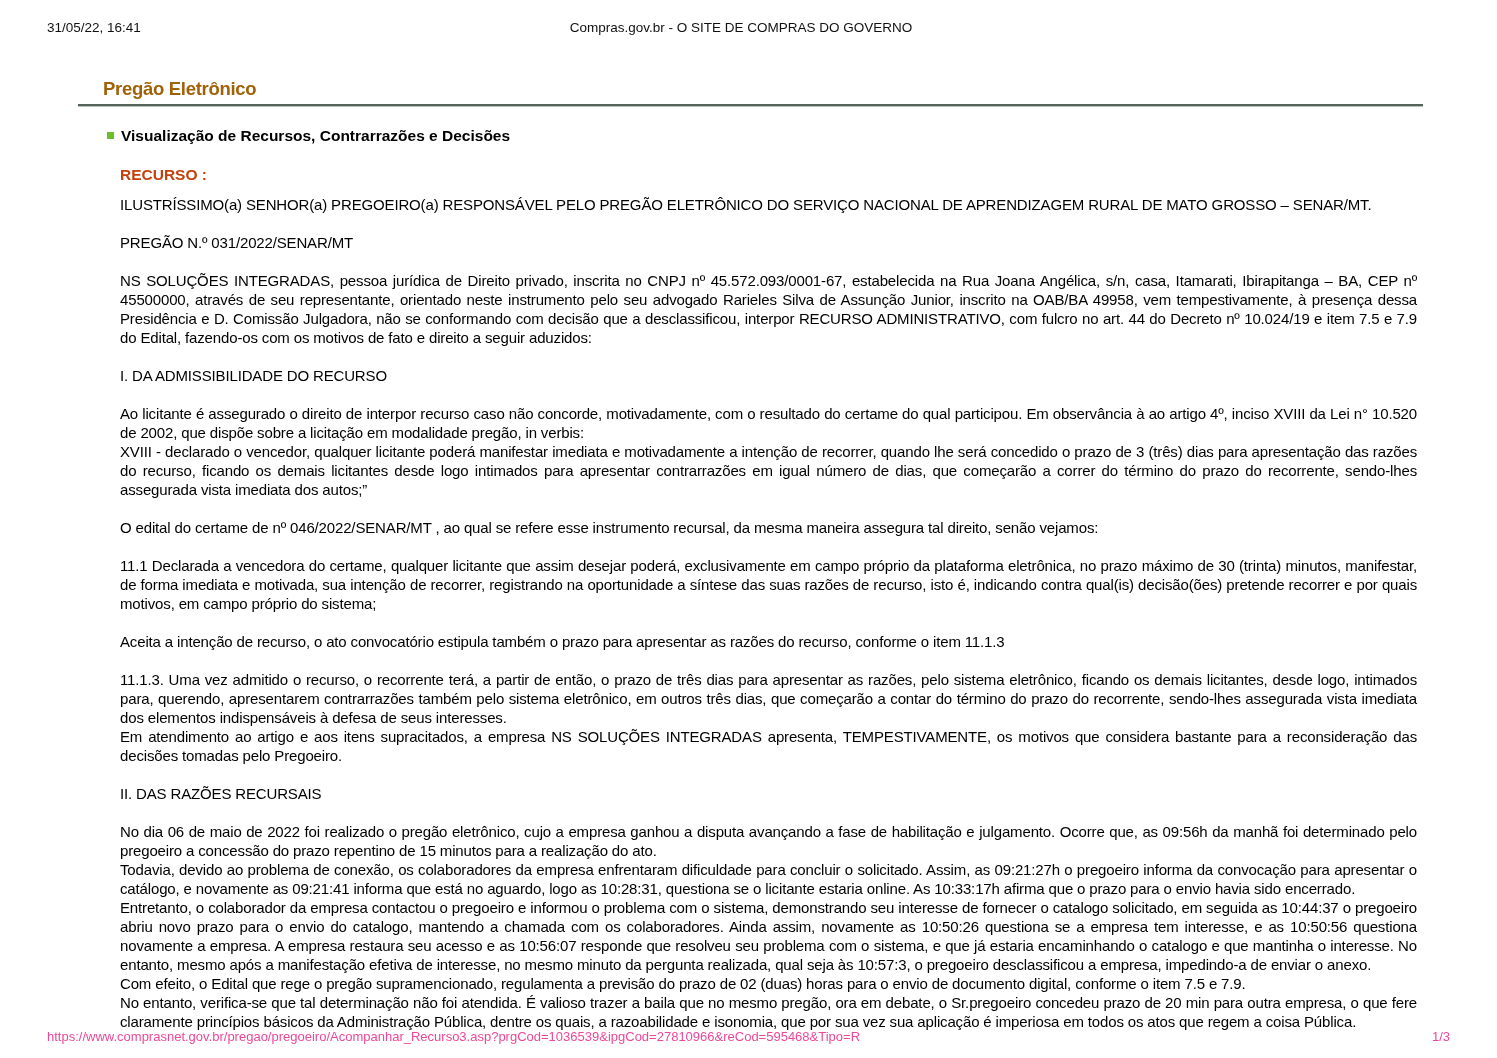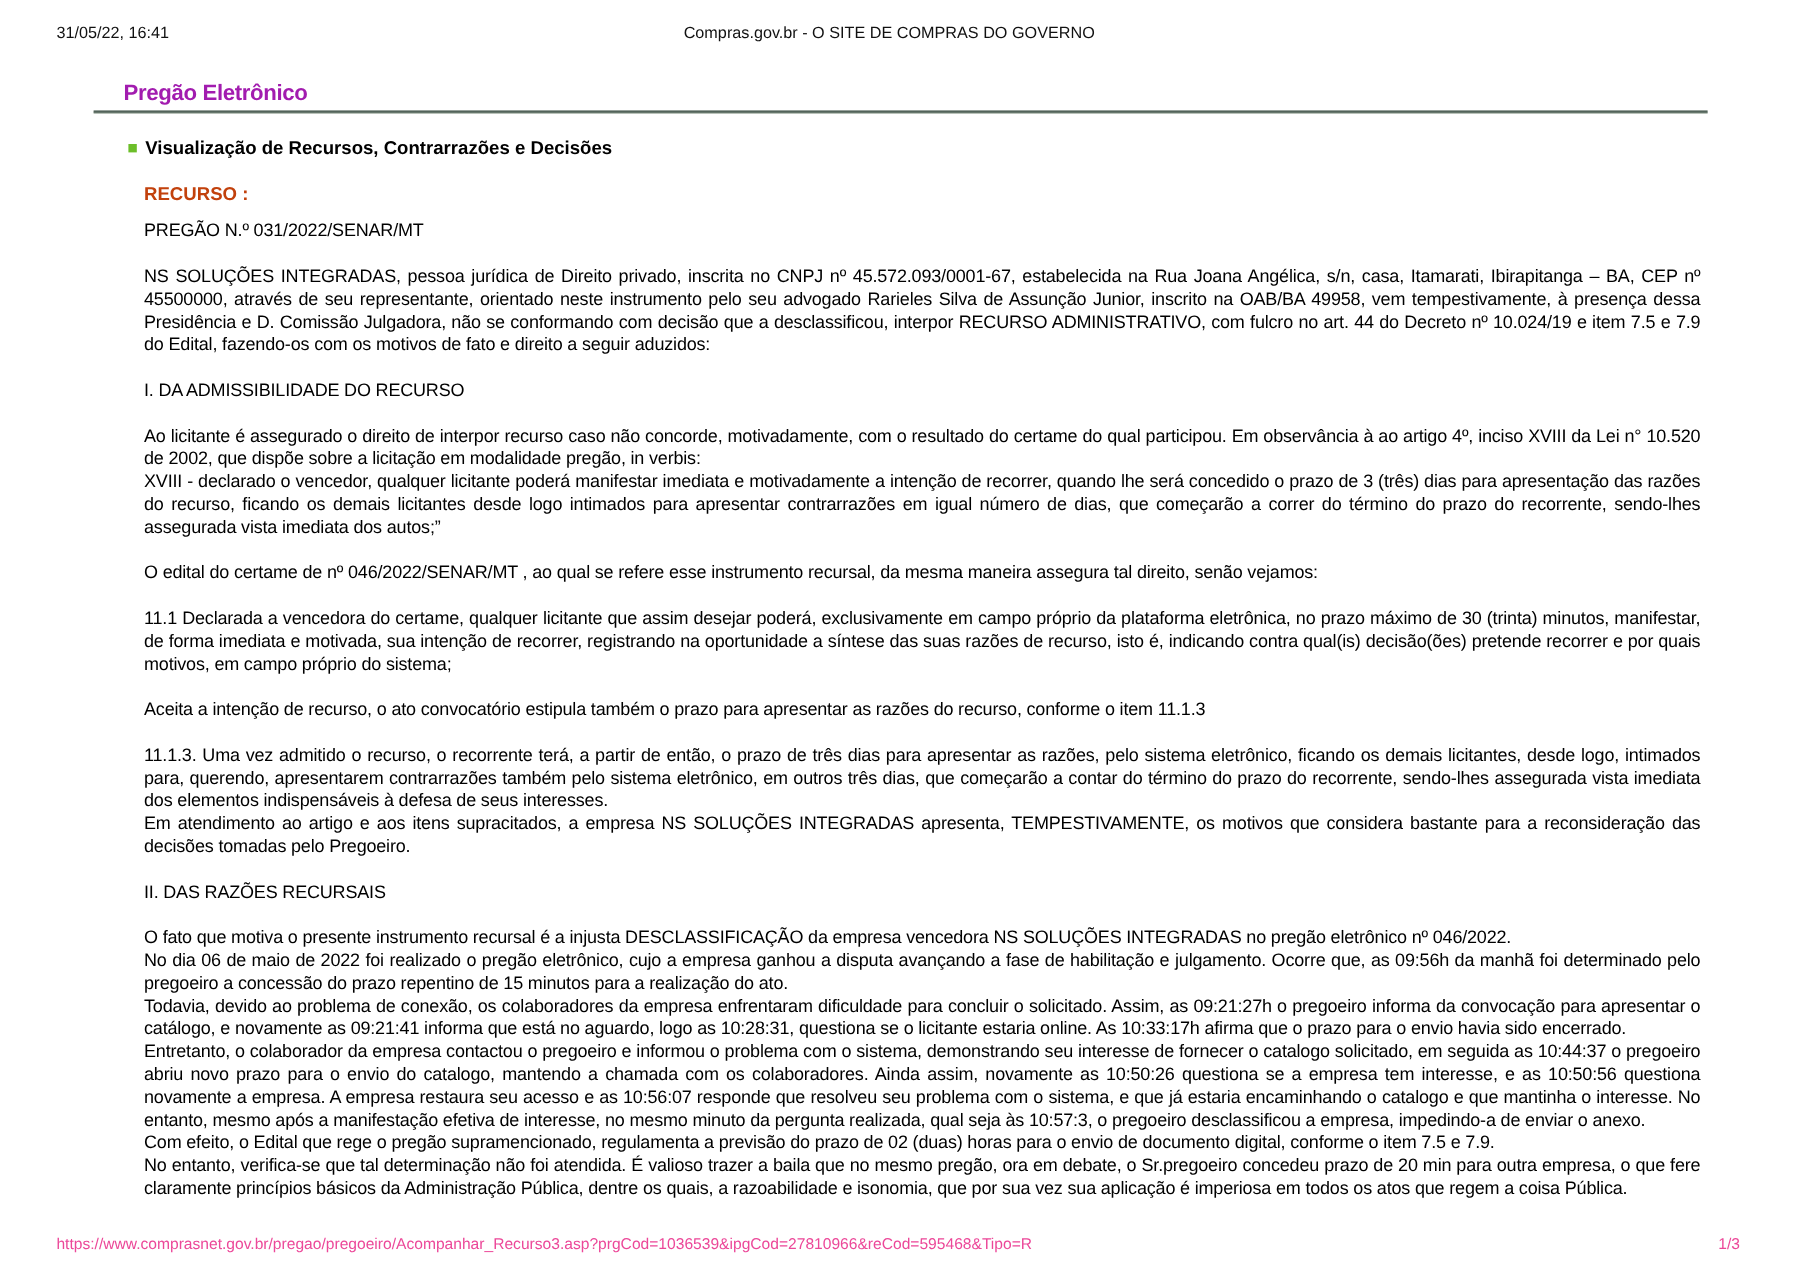--- a/index.html
+++ b/index.html
@@ -43,21 +43,22 @@
     position: absolute;
     top: 66px;
     left: 120px;
     width: 1297px; 
   }
   .doc-title {
     margin-left: -17px;
     font-size: 18.5px;
     font-weight: bold;
     letter-spacing: -0.3px;
-    color: #a21caf;
+    color: #a16207;
+    margin-top: 12px;
   }
   .title-rule {
     margin-left: -42px;
     width: 1345px;
     height: 2px;
     margin-top: 4px;
     background: #53645a;
     box-shadow: 0 1px 0 #b9c2b9;
   }
   .section-head {
@@ -120,32 +121,32 @@
   <h1 class="doc-title">Pregão Eletrônico</h1>
   <div class="title-rule"></div>
 
   <div class="section-head">
     <span class="bullet"></span>
     <span class="section-label">Visualização de Recursos, Contrarrazões e Decisões</span>
   </div>
 
   <div class="recurso">RECURSO :</div>
 
+  <p class="para gap">ILUSTRÍSSIMO(a) SENHOR(a) PREGOEIRO(a) RESPONSÁVEL PELO PREGÃO ELETRÔNICO DO SERVIÇO NACIONAL DE APRENDIZAGEM RURAL DE MATO GROSSO – SENAR/MT.</p>
   <p class="para gap">PREGÃO N.º 031/2022/SENAR/MT</p>
   <p class="para gap">NS SOLUÇÕES INTEGRADAS, pessoa jurídica de Direito privado, inscrita no CNPJ nº 45.572.093/0001-67, estabelecida na Rua Joana Angélica, s/n, casa, Itamarati, Ibirapitanga – BA, CEP nº 45500000, através de seu representante, orientado neste instrumento pelo seu advogado Rarieles Silva de Assunção Junior, inscrito na OAB/BA 49958, vem tempestivamente, à presença dessa Presidência e D. Comissão Julgadora, não se conformando com decisão que a desclassificou, interpor RECURSO ADMINISTRATIVO, com fulcro no art. 44 do Decreto nº 10.024/19 e item 7.5 e 7.9 do Edital, fazendo-os com os motivos de fato e direito a seguir aduzidos:</p>
   <p class="para gap">I. DA ADMISSIBILIDADE DO RECURSO</p>
   <p class="para">Ao licitante é assegurado o direito de interpor recurso caso não concorde, motivadamente, com o resultado do certame do qual participou. Em observância à ao artigo 4º, inciso XVIII da Lei n° 10.520 de 2002, que dispõe sobre a licitação em modalidade pregão, in verbis:</p>
   <p class="para gap">XVIII - declarado o vencedor, qualquer licitante poderá manifestar imediata e motivadamente a intenção de recorrer, quando lhe será concedido o prazo de 3 (três) dias para apresentação das razões do recurso, ficando os demais licitantes desde logo intimados para apresentar contrarrazões em igual número de dias, que começarão a correr do término do prazo do recorrente, sendo-lhes assegurada vista imediata dos autos;”</p>
   <p class="para gap">O edital do certame de nº 046/2022/SENAR/MT , ao qual se refere esse instrumento recursal, da mesma maneira assegura tal direito, senão vejamos:</p>
   <p class="para gap">11.1 Declarada a vencedora do certame, qualquer licitante que assim desejar poderá, exclusivamente em campo próprio da plataforma eletrônica, no prazo máximo de 30 (trinta) minutos, manifestar, de forma imediata e motivada, sua intenção de recorrer, registrando na oportunidade a síntese das suas razões de recurso, isto é, indicando contra qual(is) decisão(ões) pretende recorrer e por quais motivos, em campo próprio do sistema;</p>
   <p class="para gap">Aceita a intenção de recurso, o ato convocatório estipula também o prazo para apresentar as razões do recurso, conforme o item 11.1.3</p>
   <p class="para">11.1.3. Uma vez admitido o recurso, o recorrente terá, a partir de então, o prazo de três dias para apresentar as razões, pelo sistema eletrônico, ficando os demais licitantes, desde logo, intimados para, querendo, apresentarem contrarrazões também pelo sistema eletrônico, em outros três dias, que começarão a contar do término do prazo do recorrente, sendo-lhes assegurada vista imediata dos elementos indispensáveis à defesa de seus interesses.</p>
   <p class="para gap">Em atendimento ao artigo e aos itens supracitados, a empresa NS SOLUÇÕES INTEGRADAS apresenta, TEMPESTIVAMENTE, os motivos que considera bastante para a reconsideração das decisões tomadas pelo Pregoeiro.</p>
   <p class="para gap">II. DAS RAZÕES RECURSAIS</p>
-  <p class="para">O fato que motiva o presente instrumento recursal é a injusta DESCLASSIFICAÇÃO da empresa vencedora NS SOLUÇÕES INTEGRADAS no pregão eletrônico nº 046/2022.</p>
   <p class="para">No dia 06 de maio de 2022 foi realizado o pregão eletrônico, cujo a empresa ganhou a disputa avançando a fase de habilitação e julgamento. Ocorre que, as 09:56h da manhã foi determinado pelo pregoeiro a concessão do prazo repentino de 15 minutos para a realização do ato.</p>
   <p class="para">Todavia, devido ao problema de conexão, os colaboradores da empresa enfrentaram dificuldade para concluir o solicitado. Assim, as 09:21:27h o pregoeiro informa da convocação para apresentar o catálogo, e novamente as 09:21:41 informa que está no aguardo, logo as 10:28:31, questiona se o licitante estaria online. As 10:33:17h afirma que o prazo para o envio havia sido encerrado.</p>
   <p class="para">Entretanto, o colaborador da empresa contactou o pregoeiro e informou o problema com o sistema, demonstrando seu interesse de fornecer o catalogo solicitado, em seguida as 10:44:37 o pregoeiro abriu novo prazo para o envio do catalogo, mantendo a chamada com os colaboradores. Ainda assim, novamente as 10:50:26 questiona se a empresa tem interesse, e as 10:50:56 questiona novamente a empresa. A empresa restaura seu acesso e as 10:56:07 responde que resolveu seu problema com o sistema, e que já estaria encaminhando o catalogo e que mantinha o interesse. No entanto, mesmo após a manifestação efetiva de interesse, no mesmo minuto da pergunta realizada, qual seja às 10:57:3, o pregoeiro desclassificou a empresa, impedindo-a de enviar o anexo.</p>
   <p class="para">Com efeito, o Edital que rege o pregão supramencionado, regulamenta a previsão do prazo de 02 (duas) horas para o envio de documento digital, conforme o item 7.5 e 7.9.</p>
   <p class="para">No entanto, verifica-se que tal determinação não foi atendida. É valioso trazer a baila que no mesmo pregão, ora em debate, o Sr.pregoeiro concedeu prazo de 20 min para outra empresa, o que fere claramente princípios básicos da Administração Pública, dentre os quais, a razoabilidade e isonomia, que por sua vez sua aplicação é imperiosa em todos os atos que regem a coisa Pública.</p>
 </main>
 
 <footer class="print-footer">
   <span>https://www.comprasnet.gov.br/pregao/pregoeiro/Acompanhar_Recurso3.asp?prgCod=1036539&amp;ipgCod=27810966&amp;reCod=595468&amp;Tipo=R</span>
   <span>1/3</span>

